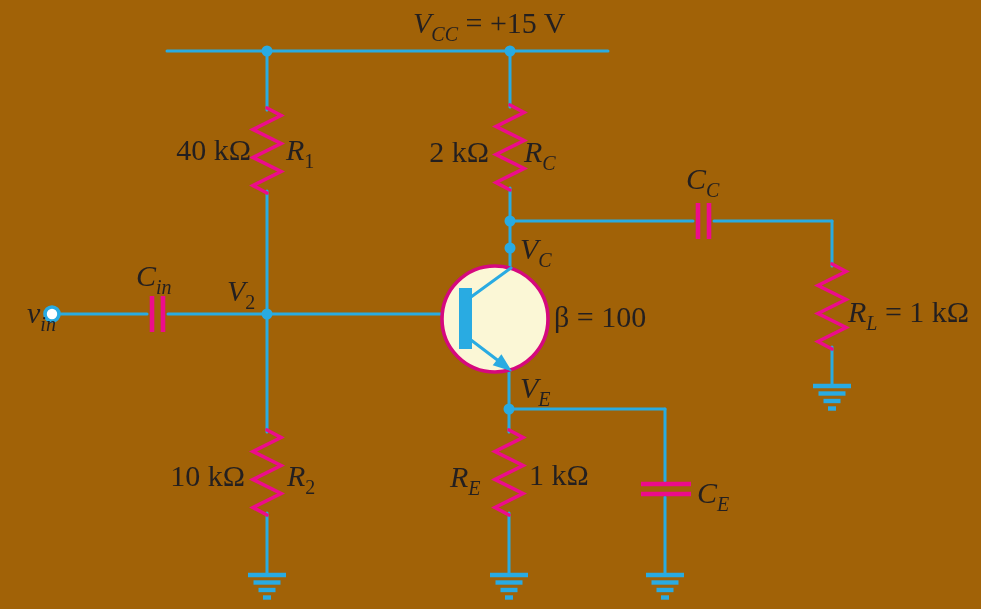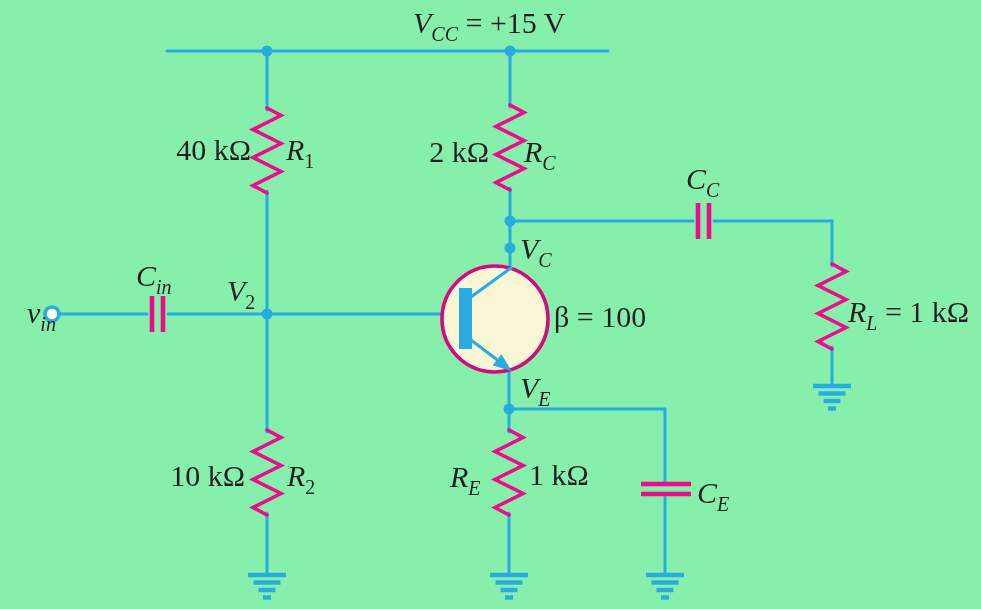--- a/index.html
+++ b/index.html
@@ -1,16 +1,16 @@
 <!DOCTYPE html>
 <html><head>
 <meta charset="utf-8">
 <style>
   html,body { margin:0; padding:0; background:#ffffff; }
-  .stage { position:relative; width:981px; height:609px; background:#86efac; overflow:hidden; }
+  .stage { position:relative; width:981px; height:609px; background:#a16207; overflow:hidden; }
   svg { display:block; }
   .lbl  { font-family:"Liberation Serif", serif; font-size:30px; fill:#231F20; }
   .it   { font-style:italic; }
   .sub  { font-size:20px; }
   .wire   { stroke:#29ABE2; stroke-width:3; fill:none; stroke-linecap:round; }
   .comp   { stroke:#EC0C8C; stroke-width:3.6; fill:none; stroke-linejoin:miter; stroke-linecap:round; }
   .plate  { stroke:#EC0C8C; stroke-width:4.6; fill:none; stroke-linecap:butt; }
   .gnd    { stroke:#29ABE2; stroke-width:4.4; fill:none; stroke-linecap:butt; }
   .dot    { fill:#29ABE2; }
 </style>

